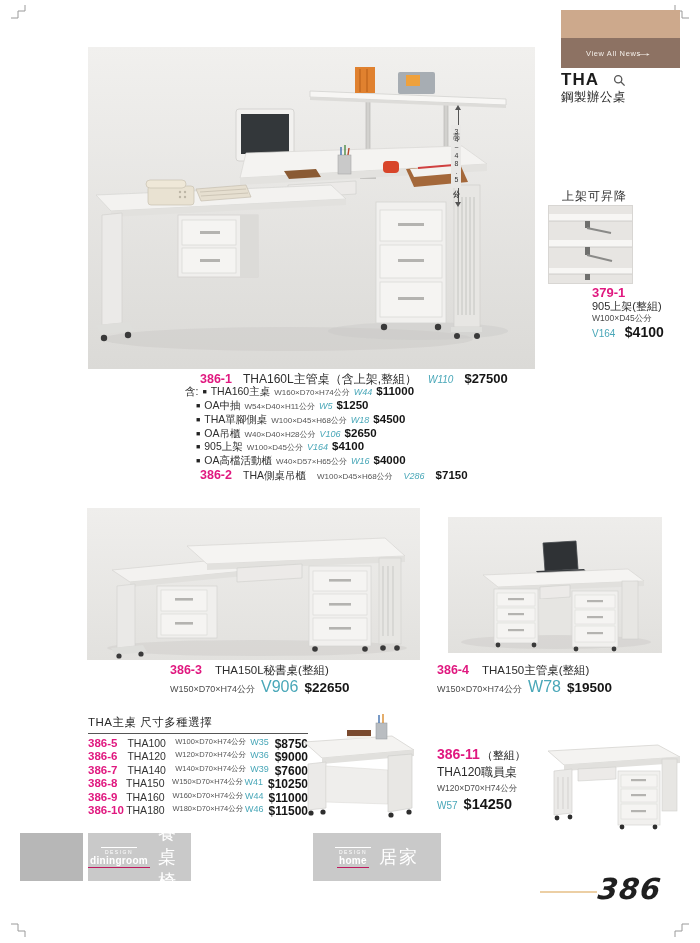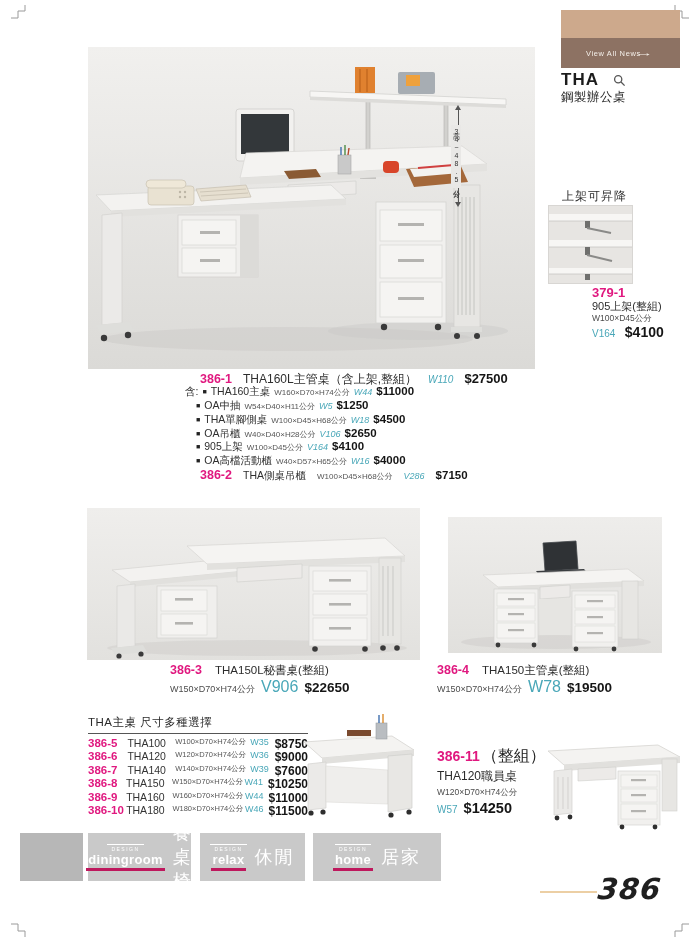--- a/index.html
+++ b/index.html
@@ -79,33 +79,33 @@
   .st-price{font-size:12px;}
 
   
   .photo-mid{left:292px;top:710px;width:133px;height:110px;}
   .photo11{left:540px;top:723px;width:158px;height:108px;}
 
   
   .info11{left:437px;top:746px;}
   .i11-l1{display:flex;align-items:baseline;gap:2px;white-space:nowrap;}
   .i11-code{font-size:14px;font-weight:bold;color:var(--pink);}
-  .i11-tag{font-size:16px;color:#222;font-family:Liberation Mono, monospace;}
+  .i11-tag{font-size:11px;color:#222;font-family:Liberation Mono, monospace;}
   .i11-name{font-size:12px;color:#2a2a2a;margin-top:1px;}
   .i11-dims{font-size:8.5px;color:#4c4c4c;margin-top:2px;}
   .i11-l4{display:flex;align-items:baseline;gap:6px;margin-top:1px;}
   .i11-vol{font-size:10px;}
   .i11-price{font-size:14.5px;}
 
   
   .cat-block{top:833px;height:48px;background:#c9c9c9;display:flex;align-items:center;justify-content:center;gap:8px;color:#ffffff;}
   .cat-empty{left:20px;width:63px;background:#b7b7b7;}
   .cat-left{display:flex;flex-direction:column;align-items:center;}
   .cat-design{font-size:5px;letter-spacing:1.5px;border-top:1px solid #ffffff;padding:1px 4px 0 4px;}
-  .cat-en{font-size:13px;font-weight:bold;border-bottom:3px solid #be185d;padding:0 2px 1px 2px;letter-spacing:.3px;}
+  .cat-en{font-size:10px;font-weight:bold;border-bottom:1px solid #be185d;padding:0 2px 1px 2px;letter-spacing:.3px;}
   .cat-zh{font-size:18px;letter-spacing:2px;}
 
   
   .pageno-line{left:540px;top:891px;width:57px;height:2px;background:#eccfa4;}
   .pageno{left:598px;top:872px;font-family:"DejaVu Sans", sans-serif;font-size:29px;font-weight:bold;
           font-style:italic;color:#1f1f1f;transform:skewX(-6deg);letter-spacing:1px;}
 </style>
 </head>
 <body>
 
@@ -510,27 +510,20 @@
   </div>
 
   <div class="abs cat-block cat-empty"></div>
   <div class="abs cat-block" style="left:88px;width:103px;">
     <div class="cat-left">
       <div class="cat-design">DESIGN</div>
       <div class="cat-en">diningroom</div>
     </div>
     <div class="cat-zh">餐桌椅</div>
   </div>
-  <div class="abs cat-block" style="left:200px;width:105px;">
-    <div class="cat-left">
-      <div class="cat-design">DESIGN</div>
-      <div class="cat-en">relax</div>
-    </div>
-    <div class="cat-zh">休閒</div>
-  </div>
   <div class="abs cat-block" style="left:313px;width:128px;">
     <div class="cat-left">
       <div class="cat-design">DESIGN</div>
       <div class="cat-en">home</div>
     </div>
     <div class="cat-zh">居家</div>
   </div>
 
   <div class="abs pageno-line"></div>
   <div class="abs pageno">386</div>

